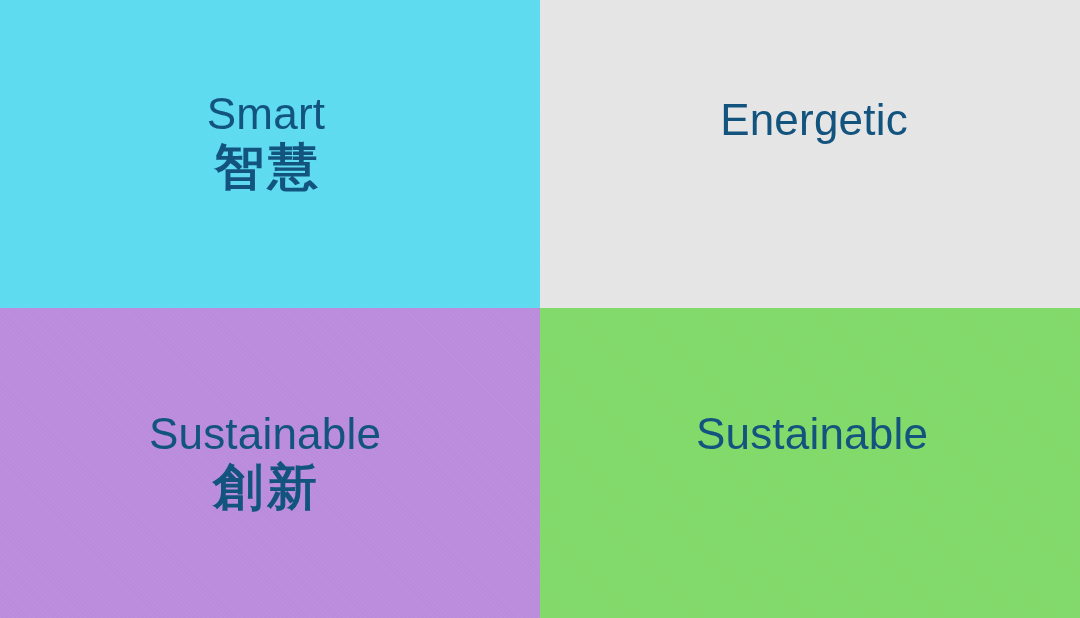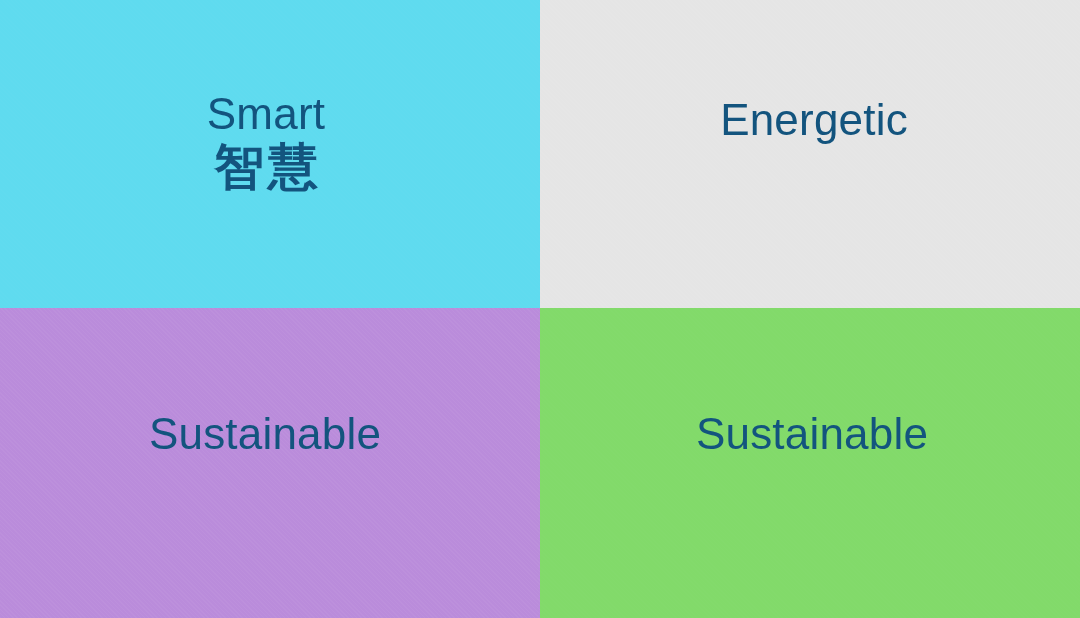--- a/index.html
+++ b/index.html
@@ -111,20 +111,21 @@
 
   <div class="quadrant q-energetic">
     <div class="label-stack">
       <div class="label-en">Energetic</div>
     </div>
   </div>
 
   <div class="quadrant q-innovative">
     <div class="label-stack">
       <div class="label-en">Sustainable</div>
+      <div class="label-cjk">創新</div>
     </div>
   </div>
 
   <div class="quadrant q-sustainable">
     <div class="label-stack">
       <div class="label-en">Sustainable</div>
     </div>
   </div>
 
 </div>

